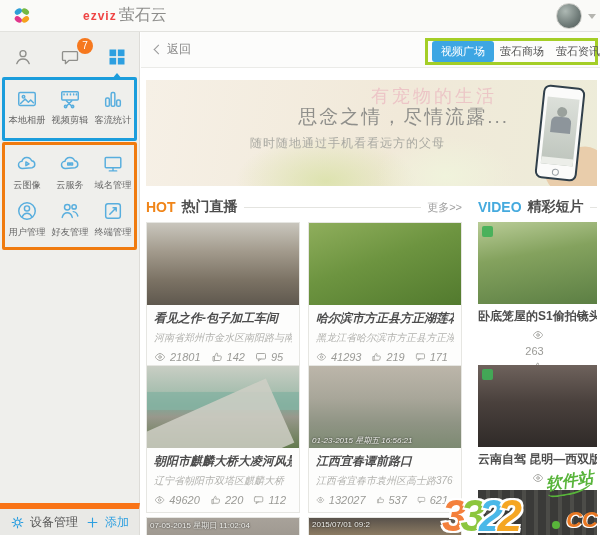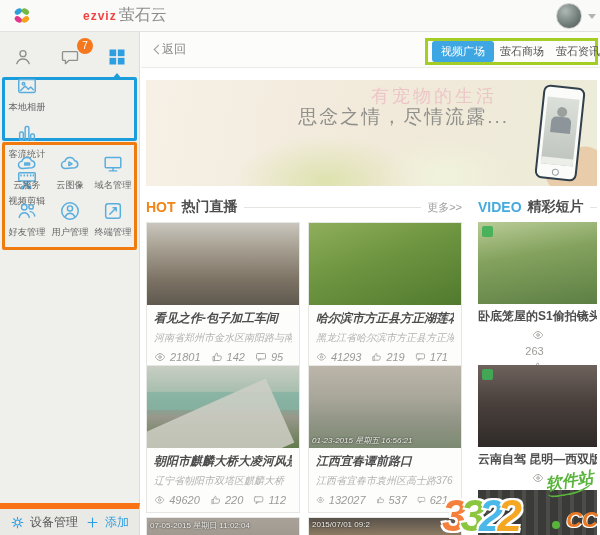--- a/index.html
+++ b/index.html
@@ -30,38 +30,38 @@
            background:#f6781e; color:#fff; font-size:10px; line-height:16px; text-align:center; padding:0 3px; }
   .active-caret { position:absolute; left:112px; top:41px; width:0; height:0;
                   border-left:5px solid transparent; border-right:5px solid transparent;
                   border-bottom:6px solid #1b9ddc; }
 
   .annot { position:absolute; border-radius:2px; }
   .annot.blue   { left:2px; top:45px; width:135px; height:64px;  border:3px solid #1b9ddc; }
   .annot.orange { left:2px; top:110px; width:135px; height:108px; border:3px solid #f07b0f; }
 
   .tool-grid { position:absolute; left:5px; width:130px; display:flex; flex-wrap:wrap; }
-  .tool-grid.g1 { top:39px;flex-direction:column; }
+  .tool-grid.g1 { top:52px; }
   .tool-grid.g2 { top:117px; }
   .tool { width:43px; height:47px; display:flex; flex-direction:column; align-items:center; justify-content:center; gap:3px; cursor:pointer; }
   .tool svg { width:22px; height:22px; stroke:#58aede; fill:none; stroke-width:1.6; stroke-linecap:round; stroke-linejoin:round; }
   .tool-label { font-size:10px; color:#666; white-space:nowrap; transform:scale(.92); }
 
   .devbar { position:absolute; left:0; top:503px; width:140px; height:32px;
             background:#e9e9e6; border-top:6px solid #f97316; border-right:1px solid #dddcd8;
             display:flex; align-items:center; justify-content:space-between; padding:0 10px; }
   .devbar .grp { display:flex; align-items:center; gap:5px; cursor:pointer; }
   .devbar svg { width:15px; height:15px; stroke:#2d9fe0; fill:none; stroke-width:1.8; stroke-linecap:round; }
   .dev-label { font-size:12px; color:#555; }
   .add-label { font-size:12px; color:#2d9fe0; }
 
   
   .mainnav { position:absolute; left:141px; top:32px; width:459px; height:36px;
              background:#fcfcfb; border-bottom:1px solid #ebebe8; }
-  .back { position:absolute; left:14px; top:9px; display:flex; align-items:center; 
+  .back { position:absolute; left:14px; top:9px; display:flex; align-items:center; gap:5px;
           font-size:12px; color:#888; cursor:pointer; }
   .chev { width:7px; height:7px; border-left:1.5px solid #999; border-bottom:1.5px solid #999;
           transform:rotate(45deg); }
   .tabs-box { position:absolute; right:2px; top:6px; width:173px; height:27px;
               border:3px solid #a4ce26; display:flex; align-items:center; justify-content:space-between;
               padding:0 4px; background:#fcfcfb; }
   .tab { font-size:11px; color:#555; padding:0 6px; cursor:pointer; white-space:nowrap; }
   .tab.active { background:#3da6e3; color:#fff; border-radius:3px; padding:3px 9px; }
   .tab-sep { width:1px; height:13px; background:#d8d8d4; }
 
@@ -200,77 +200,77 @@
       <div class="tool">
         <svg viewBox="0 0 24 24">
           <rect x="3" y="5" width="18" height="14" rx="1.5"></rect>
             <circle cx="8.2" cy="9.5" r="1.4"></circle>
           <path d="M5 17l5-5 3.5 3.5 2.5-2.5 3 3"></path>
         </svg>
         <span class="tool-label">本地相册</span>
       </div>
       <div class="tool">
         <svg viewBox="0 0 24 24">
-          <rect x="4" y="11" width="4" height="9" rx="1.5"></rect>
-            <rect x="10" y="5" width="4" height="15" rx="1.5"></rect>
-          <rect x="16" y="13" width="4" height="7" rx="1.5"></rect>
-        </svg>
-        <span class="tool-label">客流统计</span>
-      </div>
-      <div class="tool">
-        <svg viewBox="0 0 24 24">
           <rect x="3" y="4" width="18" height="9" rx="1"></rect>
           <path d="M5.5 6.5v1M9 6.5v1M12.5 6.5v1M16 6.5v1M19 6.5v1"></path>
           <path d="M8 20l6-6M14 20l-6-6"></path>
             <circle cx="7.2" cy="20.2" r="1.3"></circle>
             <circle cx="14.8" cy="20.2" r="1.3"></circle>
         </svg>
         <span class="tool-label">视频剪辑</span>
       </div>
+      <div class="tool">
+        <svg viewBox="0 0 24 24">
+          <rect x="4" y="11" width="4" height="9" rx="1.5"></rect>
+            <rect x="10" y="5" width="4" height="15" rx="1.5"></rect>
+          <rect x="16" y="13" width="4" height="7" rx="1.5"></rect>
+        </svg>
+        <span class="tool-label">客流统计</span>
+      </div>
     </div>
 
     <div class="annot orange"></div>
     <div class="tool-grid g2">
       <div class="tool">
         <svg viewBox="0 0 24 24">
           <path d="M7 17a4 4 0 0 1-.5-8A5.5 5.5 0 0 1 17 8.5 3.8 3.8 0 0 1 17.5 16z"></path>
+          <path d="M10.8 9.8l3.4 2-3.4 2z"></path>
+        </svg>
+        <span class="tool-label">云图像</span>
+      </div>
+      <div class="tool">
+        <svg viewBox="0 0 24 24">
+          <path d="M7 17a4 4 0 0 1-.5-8A5.5 5.5 0 0 1 17 8.5 3.8 3.8 0 0 1 17.5 16z"></path>
           <path d="M9.5 11h2v2h-2zM12.8 11h2v2h-2z"></path>
         </svg>
         <span class="tool-label">云服务</span>
-      </div>
-      <div class="tool">
-        <svg viewBox="0 0 24 24">
-          <path d="M7 17a4 4 0 0 1-.5-8A5.5 5.5 0 0 1 17 8.5 3.8 3.8 0 0 1 17.5 16z"></path>
-          <path d="M10.8 9.8l3.4 2-3.4 2z"></path>
-        </svg>
-        <span class="tool-label">云图像</span>
       </div>
       <div class="tool">
         <svg viewBox="0 0 24 24">
           <rect x="3.5" y="5" width="17" height="11" rx="1"></rect>
             <path d="M12 16.5V19M8 19.5h8"></path>
         </svg>
         <span class="tool-label">域名管理</span>
+      </div>
+      <div class="tool">
+        <svg viewBox="0 0 24 24">
+          <circle cx="12" cy="12" r="9"></circle>
+            <circle cx="12" cy="9.2" r="2.8"></circle>
+          <path d="M6.8 18.2c1.2-2.6 2.9-3.8 5.2-3.8s4 1.2 5.2 3.8"></path>
+        </svg>
+        <span class="tool-label">用户管理</span>
       </div>
       <div class="tool">
         <svg viewBox="0 0 24 24">
           <circle cx="9" cy="8" r="3"></circle>
             <path d="M3.5 19c1-3.4 2.9-5 5.5-5s4.5 1.6 5.5 5"></path>
           <circle cx="16.5" cy="7.5" r="2.4"></circle>
             <path d="M15.5 12.7c2.6.2 4.2 1.7 5 4.8"></path>
         </svg>
         <span class="tool-label">好友管理</span>
-      </div>
-      <div class="tool">
-        <svg viewBox="0 0 24 24">
-          <circle cx="12" cy="12" r="9"></circle>
-            <circle cx="12" cy="9.2" r="2.8"></circle>
-          <path d="M6.8 18.2c1.2-2.6 2.9-3.8 5.2-3.8s4 1.2 5.2 3.8"></path>
-        </svg>
-        <span class="tool-label">用户管理</span>
       </div>
       <div class="tool">
         <svg viewBox="0 0 24 24">
           <rect x="4" y="4" width="16" height="16" rx="2.5"></rect>
             <path d="M8.5 15.5L15.5 8.5M15.5 8.5h-3.4M15.5 8.5v3.4"></path>
         </svg>
         <span class="tool-label">终端管理</span>
       </div>
     </div>
   </div>
@@ -303,20 +303,21 @@
       <span class="tab-sep"></span>
       <span class="tab">萤石资讯</span>
     </div>
   </div>
 
   <div class="banner">
     <div class="banner-blob1"></div>
     <div class="banner-blob2"></div>
     <div class="ghost">有宠物的生活</div>
     <div class="bn-head">思念之情，尽情流露...</div>
+    <div class="bn-sub">随时随地通过手机看看远方的父母</div>
     <div class="hand"></div>
     <div class="phone">
       <div class="phone-screen">
         <div class="p-head"></div>
           <div class="p-body"></div>
           <div class="p-bar"></div>
       </div>
       <div class="phone-btn"></div>
     </div>
   </div>

